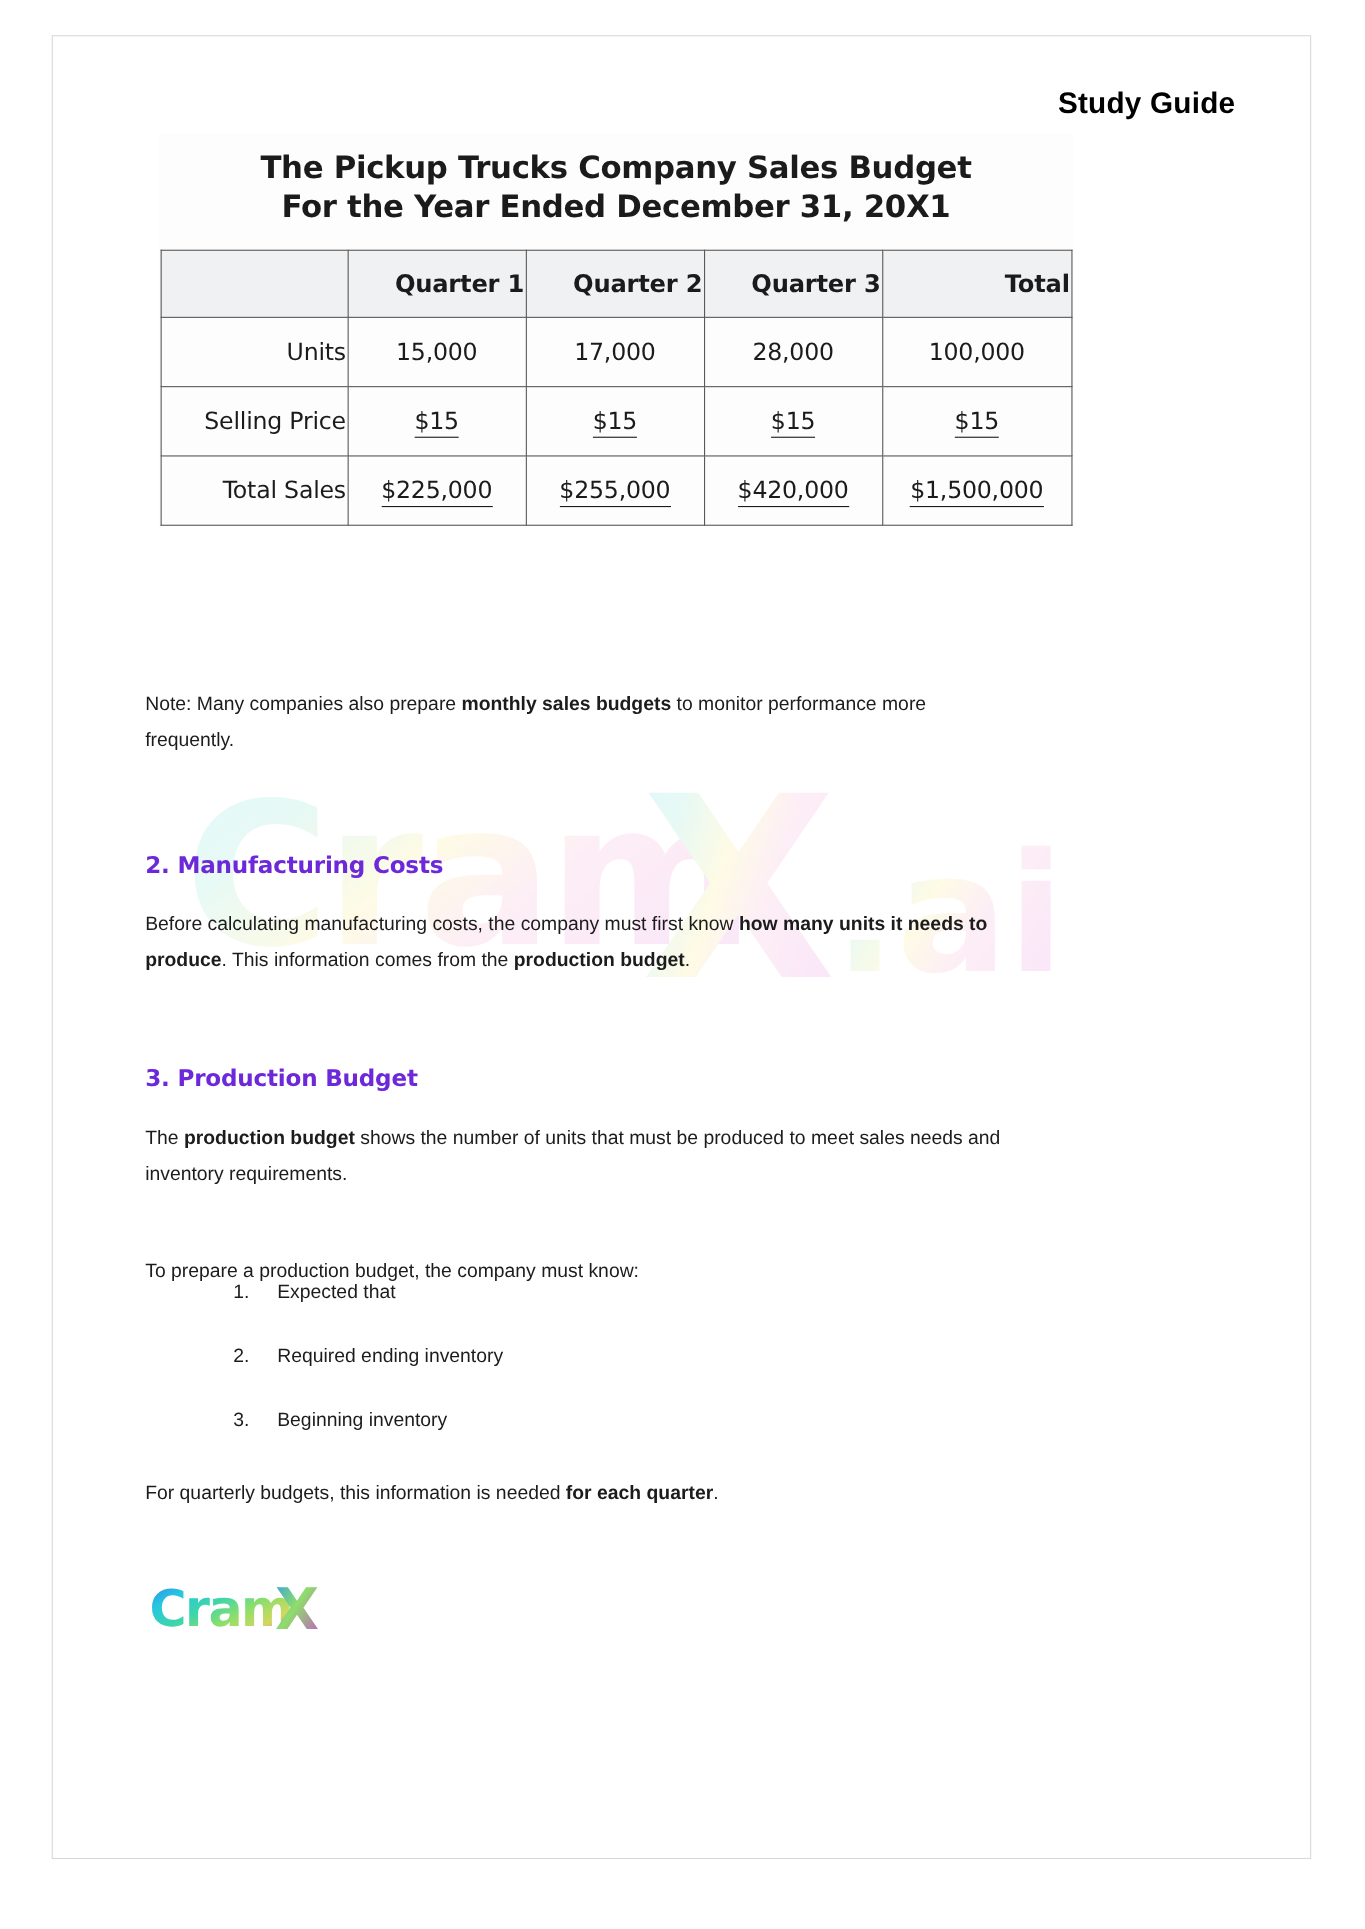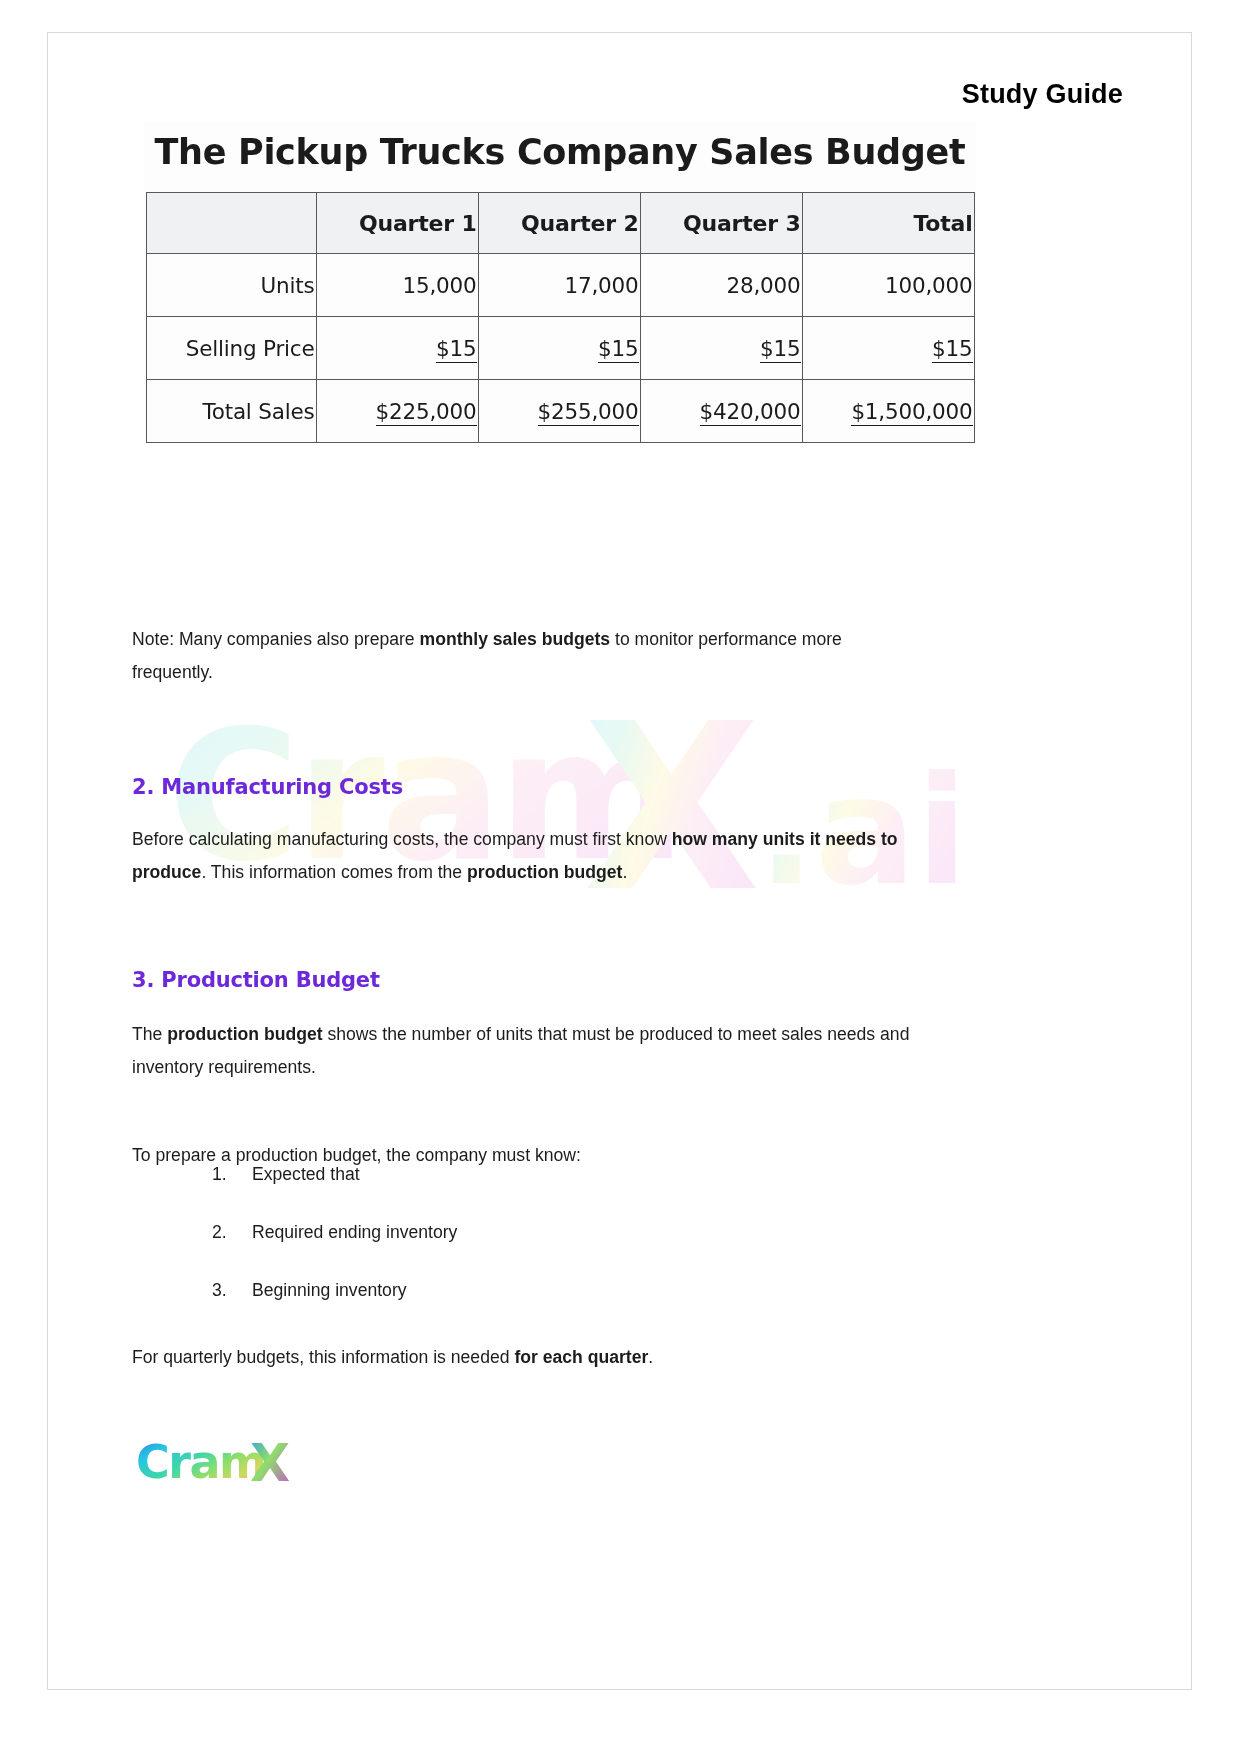--- a/index.html
+++ b/index.html
@@ -55,21 +55,21 @@
     left: 96px;
     top: 88px;
     width: 832px;
     background: #fdfdfd;
     z-index: 1;
   }
   .fig-title {
     text-align: center;
     font-family: "DejaVu Sans", sans-serif;
     font-weight: bold;
-    font-size: 35px;
+    font-size: 28px;
     line-height: 35px;
     color: #1b1b1b;
     padding: 14px 0 22px 0;
     letter-spacing: -0.3px;
   }
   table.budget {
     border-collapse: collapse;
     width: 828px;
     margin: 0 auto;
     table-layout: fixed;
@@ -90,21 +90,21 @@
     font-size: 22px;
   }
   table.budget thead th.blank { background: #f0f1f3; }
   table.budget td.rowhead {
     text-align: right;
     padding-left: 16px;
     font-weight: normal;
     font-size: 21.5px;
   }
   table.budget td.val {
-    text-align: right;
+    text-align: center;
     margin-left: 40px;
   }
   table.budget td.val span.u {
     border-bottom: 1.8px solid #1b1b1b;
     padding-bottom: 1px;
   }
   col.c0 { width: 170px; }
   col.c1 { width: 162px; }
   col.c2 { width: 162px; }
   col.c3 { width: 162px; }
@@ -191,20 +191,21 @@
     <text x="0" y="170" font-family="DejaVu Sans, sans-serif" font-size="180" font-weight="bold" fill="url(#wmGrad)" letter-spacing="-4">Cram</text>
     <text x="415" y="200" font-family="DejaVu Sans, sans-serif" font-size="230" font-weight="bold" fill="url(#wmGrad)">X</text>
     <text x="590" y="195" font-family="DejaVu Sans, sans-serif" font-size="150" font-weight="bold" fill="url(#wmGrad)">.ai</text>
   </svg>
 
   <div class="doc-header">Study Guide</div>
 
   <div class="figure">
     <div class="fig-title">
       <div>The Pickup Trucks Company Sales Budget</div>
+      <div>For the Year Ended December 31, 20X1</div>
     </div>
 
     <table class="budget">
       <colgroup>
         <col class="c0">
           <col class="c1">
           <col class="c2">
           <col class="c3">
           <col class="c4">
       </colgroup>

